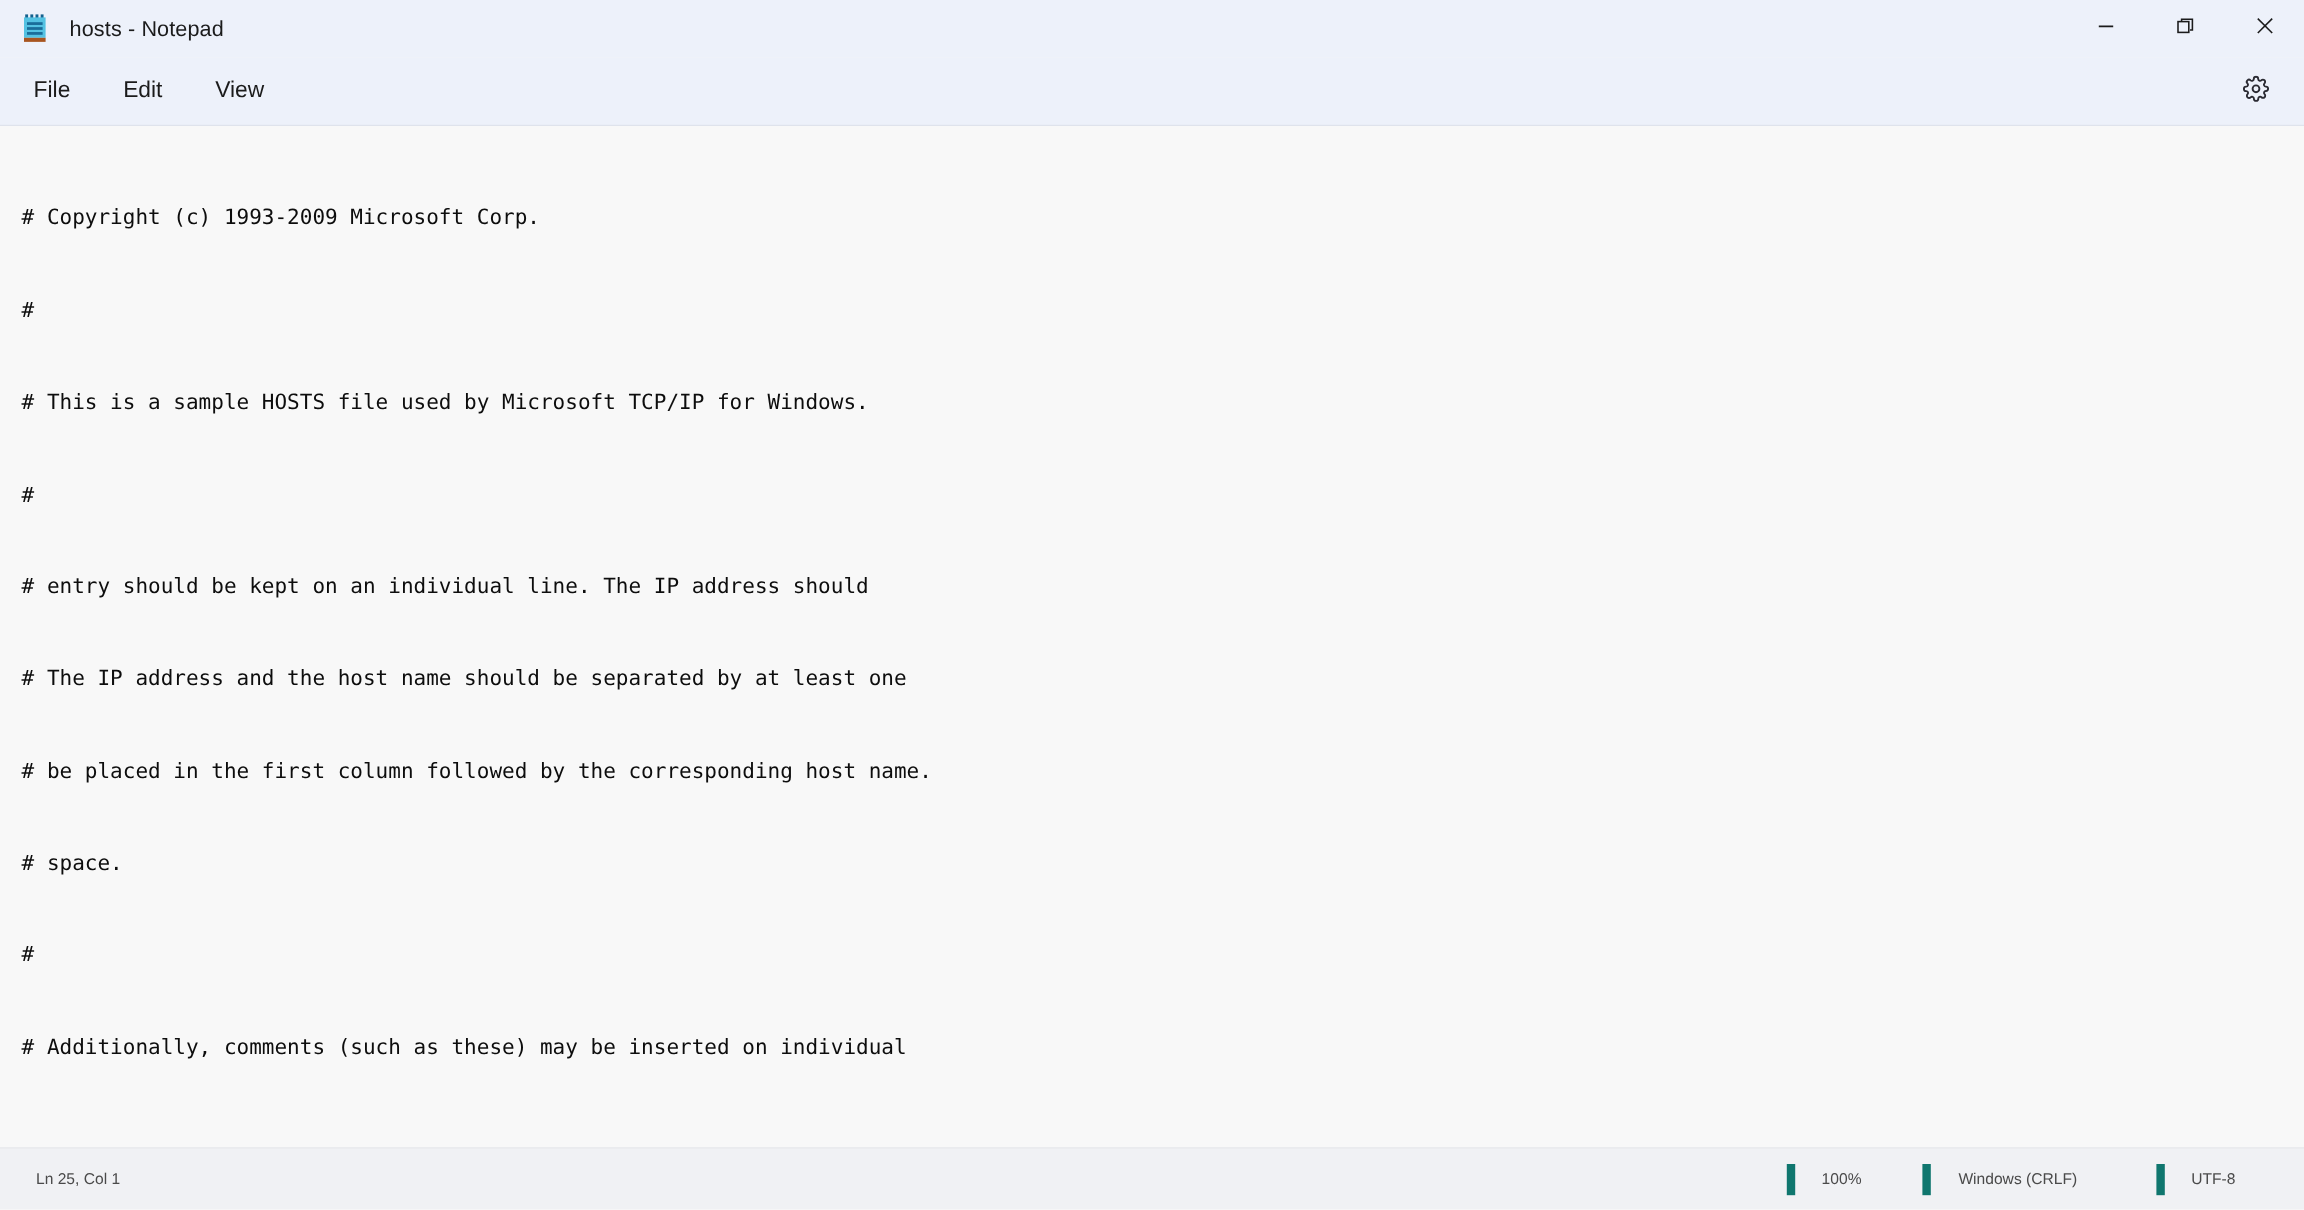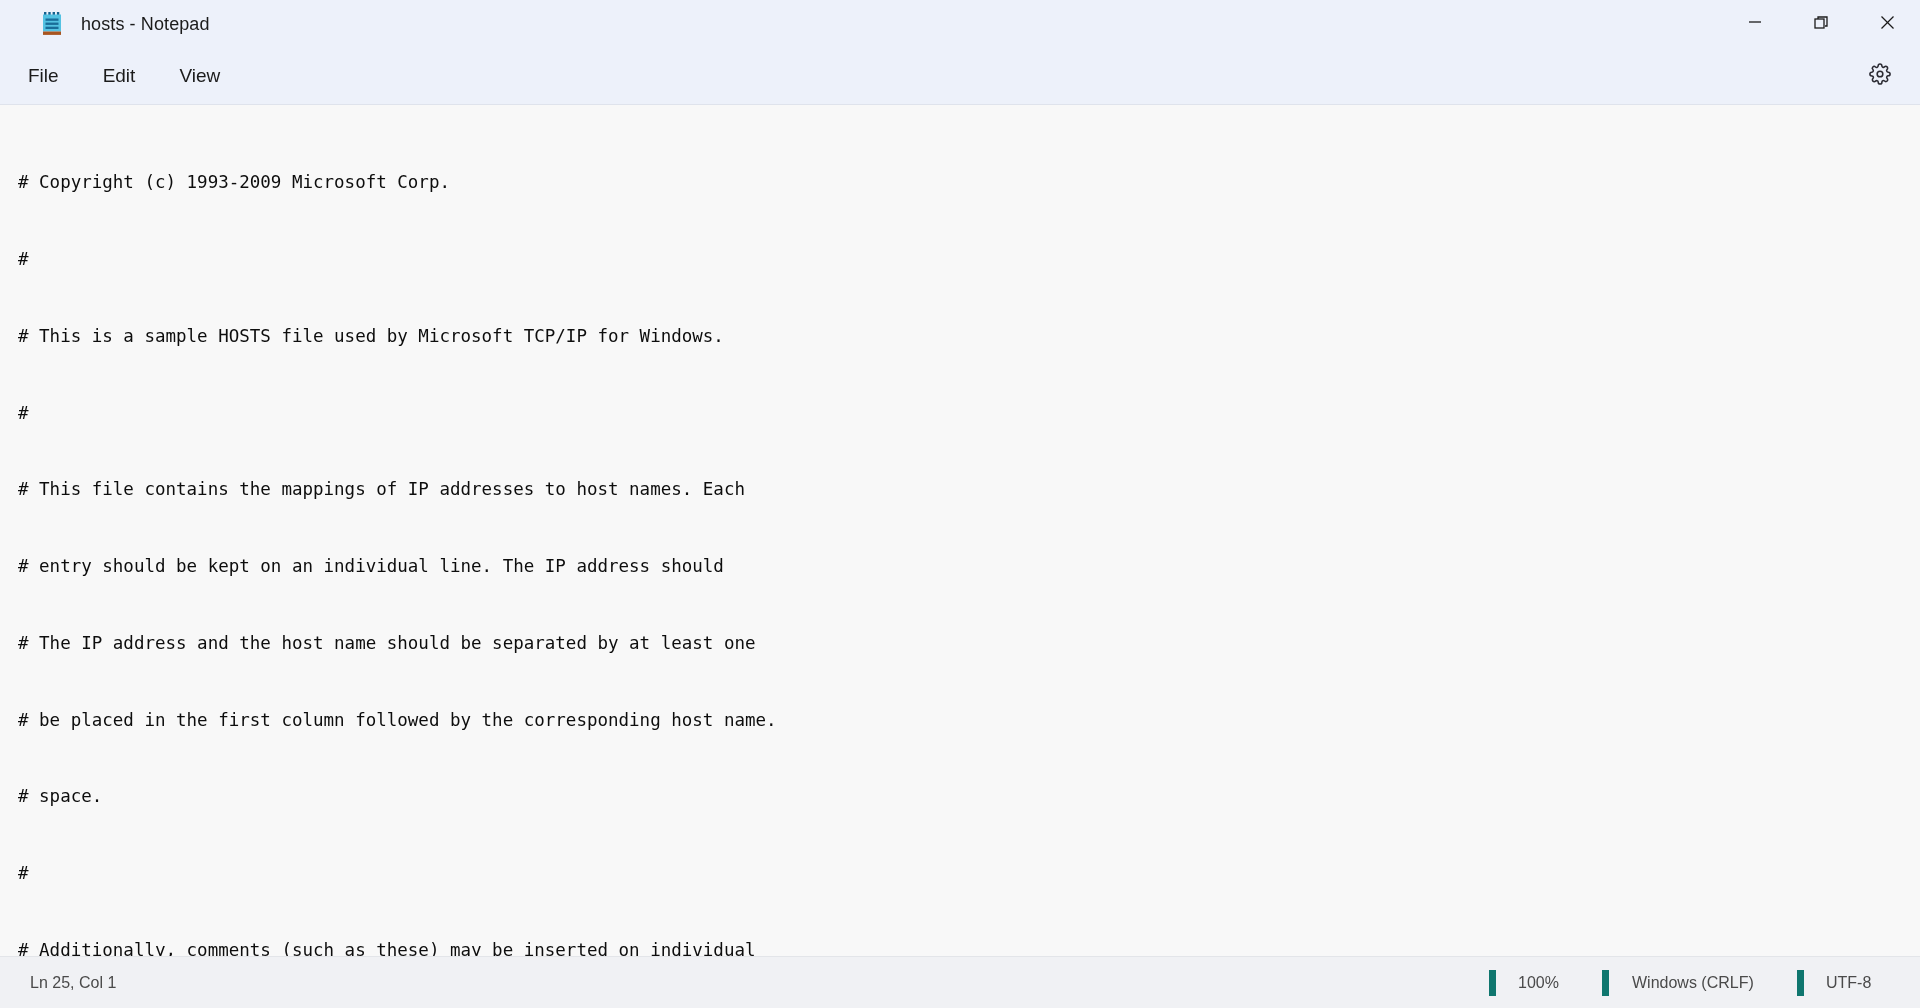--- a/index.html
+++ b/index.html
@@ -25,21 +25,20 @@
     background: #edf1fa;
     display: flex;
     align-items: center;
     position: relative;
   }
   .title-left {
     display: flex;
     align-items: center;
     padding-left: 18px;
     gap: 16px;
-    margin-left: 23px;
   }
   .app-icon {
     width: 24px;
     height: 26px;
     position: relative;
     display: block;
   }
   .title-text {
     font-size: 18px;
     color: #1b1b1b;
@@ -116,21 +115,21 @@
   .code-line { height: 25.6px; white-space: pre; }
 
   
   .statusbar {
     height: 52px;
     min-height: 52px;
     background: #f0f1f4;
     border-top: 1px solid #e3e5e9;
     display: flex;
     align-items: center;
-    font-size: 16px;
+    font-size: 13px;
     color: #4a4a4a;
   }
   .status-left {
     padding-left: 30px;
     flex: 1;
   }
   .status-right {
     display: flex;
     align-items: center;
     height: 100%;
@@ -209,21 +208,20 @@
       </span>
     </div>
   </div>
 
   <div class="editor">
     <div class="code">
       <div class="code-line"># Copyright (c) 1993-2009 Microsoft Corp.</div>
       <div class="code-line">#</div>
       <div class="code-line"># This is a sample HOSTS file used by Microsoft TCP/IP for Windows.</div>
       <div class="code-line">#</div>
-      <div class="code-line"># This file contains the mappings of IP addresses to host names. Each</div>
       <div class="code-line"># entry should be kept on an individual line. The IP address should</div>
       <div class="code-line"># The IP address and the host name should be separated by at least one</div>
       <div class="code-line"># be placed in the first column followed by the corresponding host name.</div>
       <div class="code-line"># space.</div>
       <div class="code-line">#</div>
       <div class="code-line"># Additionally, comments (such as these) may be inserted on individual</div>
       
       
       
       

